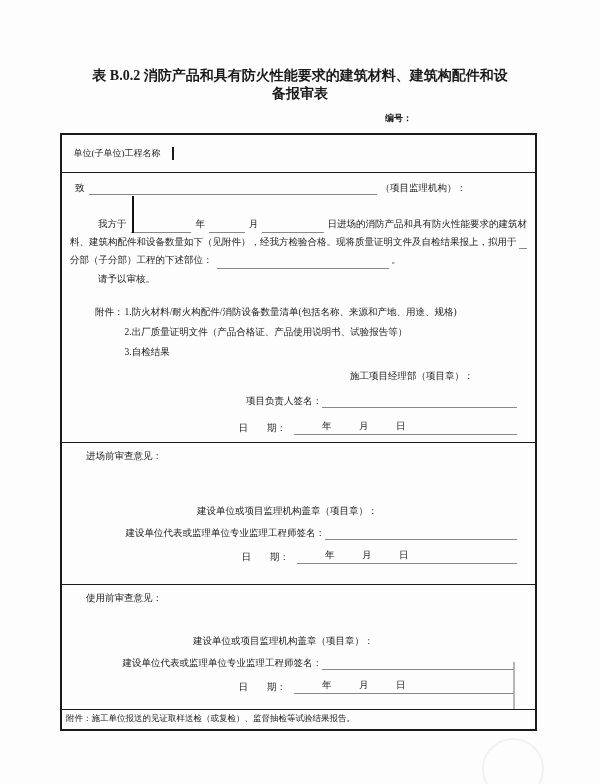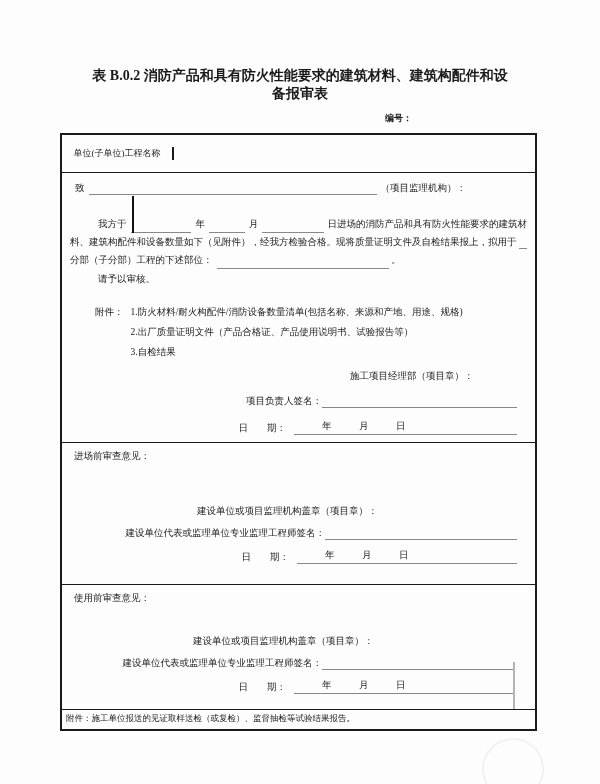--- a/index.html
+++ b/index.html
@@ -49,30 +49,30 @@
   .para-line1 .indent{width:28px;flex-shrink:0;}
   .b1{width:65px;margin:0 4px;flex-shrink:1;}
   .b2{width:38px;margin:0 4px;flex-shrink:1;}
   .b3{width:70px;margin:0 4px;flex-shrink:2;}
   .para-line2{display:flex;align-items:flex-end;}
   .para-line2 .fill{flex:1;border-bottom:1px solid #888;margin:0 0 2px 2px;}
   .para-line3 .blank{width:172px;margin:0 0 0 2px;}
   .review-request{margin:4px 0 0 36px;}
   .attach{display:flex;margin:16px 0 0 33px;line-height:20px;}
   .attach .attach-label{flex-shrink:0;}
-  .attach .attach-items{margin-left:7px;}
+  .attach .attach-items{margin-left:1px;}
   .sig-row{display:flex;justify-content:flex-end;align-items:flex-end;padding-right:18px;}
   .sig-row .blank{width:195px;}
   .date-label{margin-right:8px;}
   .date-blank{padding-left:28px;letter-spacing:9px;height:14px;}
   
   .stamp-line2{margin:8px 0 0 288px;}
   .sig-row-a{margin-top:12px;}
   .date-row-a{margin-top:12px;}
-  .section-label{margin:7px 0 0 12px;}
+  .section-label{margin:7px 0 0 24px;}
   .stamp-line3{margin:42px 0 0 135px;}
   .sig-row-b{margin-top:9px;}
   .date-row-b{margin-top:9px;}
   .stamp-line4{margin:30px 0 0 131px;}
   .row3 .sig-row .blank,.row4 .sig-row .blank{width:192px;}
   .row4 .sig-row{padding-right:21px;}
   
   .artifact-v1{position:absolute;left:70px;top:23px;width:2px;height:37px;background:#111;}
   .artifact-v2{position:absolute;right:20px;top:77px;width:2px;height:49px;background:#b5b5b5;}
   .watermark{

